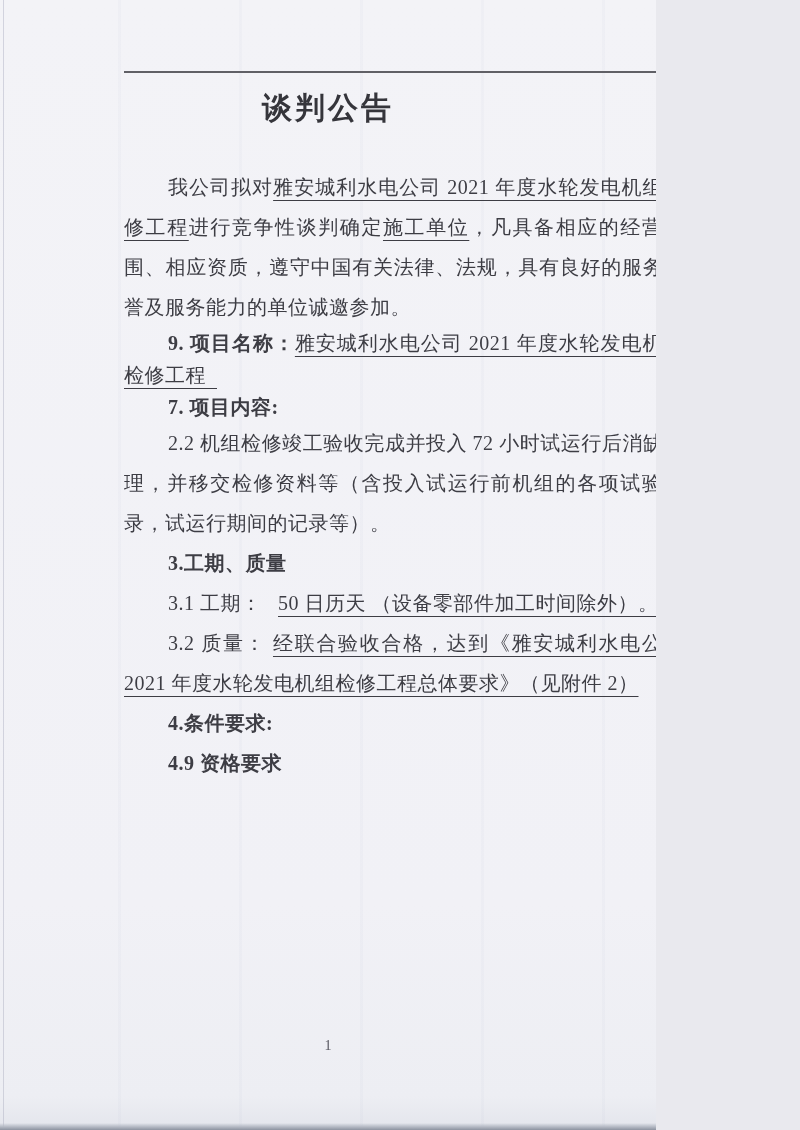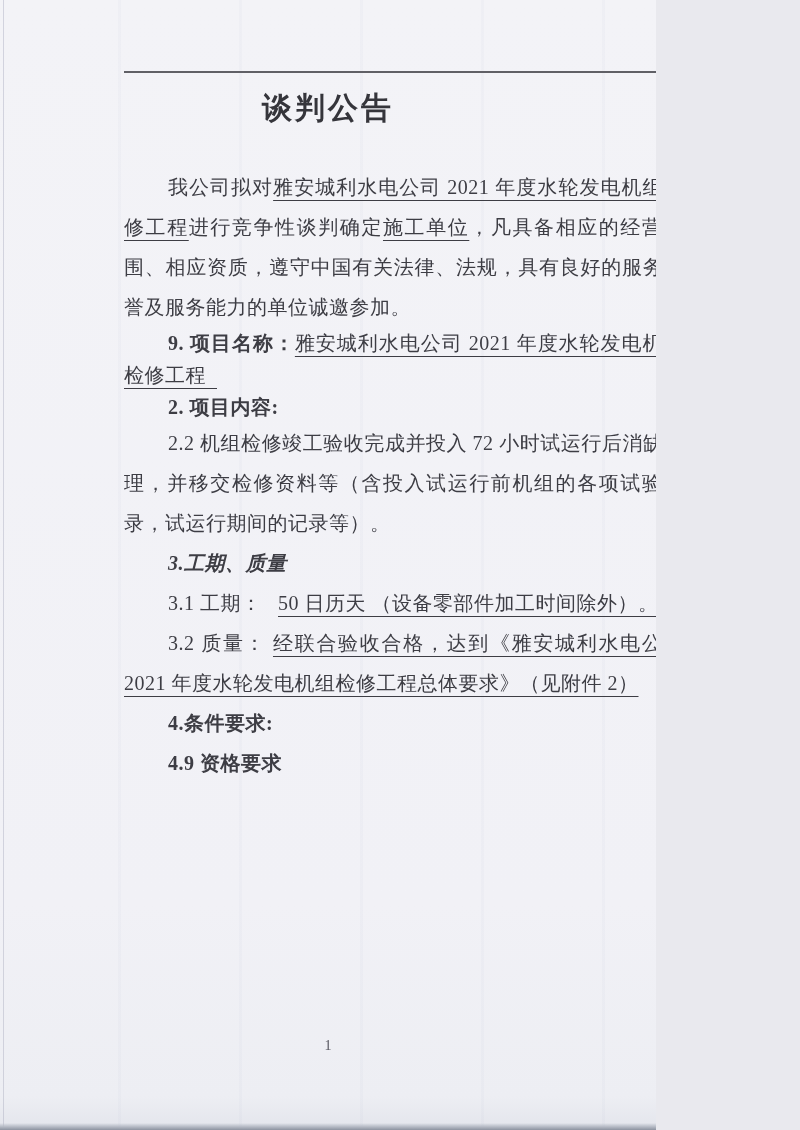--- a/index.html
+++ b/index.html
@@ -52,21 +52,21 @@
   .tight { line-height: 32px; }
   .b { font-weight: 700; }
   .u {
     text-decoration: underline;
     text-decoration-thickness: 1.2px;
     text-underline-offset: 6px;
   }
   [data-name="para-project-name"] { margin-top: 8px; }
   [data-name="para-2-1"] { margin-top: 4px; }
   [data-name="para-2-2"] { margin-top: 5px; }
-  [data-name="para-3-heading"] { margin-top: 7px; font-style: italic; }
+  [data-name="para-3-heading"] { margin-top: 7px; }
   [data-name="para-3-2"] { margin-top: 8px; }
   [data-name="para-4-heading"] { margin-top: 2px; font-family: Liberation Serif, serif; }
   .pagenum {
     position: absolute; left: 0; top: 1038px; width: 100%;
     text-align: center;
     font-size: 14px;
     color: #55555e;
   }
   .stamp {
     position: absolute; left: 740px; top: 740px;
@@ -78,21 +78,21 @@
 
 <div class="page" data-name="scanned-document-page">
 
   <div class="rule" data-name="title-divider-rule"></div>
 
   <h1 class="title" data-name="page-title">谈判公告</h1>
 
   <div class="content" data-name="document-body">
       <p class="loose" data-name="para-intro"><span class="" data-name="text-segment">我公司拟对</span><span class="u" data-name="text-segment">雅安城利水电公司 2021 年度水轮发电机组检修工程</span><span class="" data-name="text-segment">进行竞争性谈判确定</span><span class="u" data-name="text-segment">施工单位</span><span class="" data-name="text-segment">，凡具备相应的经营范围、相应资质，遵守中国有关法律、法规，具有良好的服务信誉及服务能力的单位诚邀参加。</span></p>
       <p class="tight" data-name="para-project-name"><span class="b " data-name="text-segment">9. 项目名称：</span><span class="u" data-name="text-segment">雅安城利水电公司 2021 年度水轮发电机组检修工程&nbsp;&nbsp;</span></p>
-      <p class="tight" data-name="para-content-heading"><span class="b " data-name="text-segment">2. 项目内容:</span></p>
+      <p class="tight" data-name="para-content-heading"><span class="b " data-name="text-segment">7. 项目内容:</span></p>
       <p class="loose" data-name="para-2-2"><span class="" data-name="text-segment">2.2 机组检修竣工验收完成并投入 72 小时试运行后消缺处理，并移交检修资料等（含投入试运行前机组的各项试验记录，试运行期间的记录等）。</span></p>
       <p class="loose" data-name="para-3-heading"><span class="b " data-name="text-segment">3.工期、质量</span></p>
       <p class="loose" data-name="para-3-1"><span class="" data-name="text-segment">3.1 工期：&nbsp;&nbsp;&nbsp;</span><span class="u" data-name="text-segment">50 日历天 （设备零部件加工时间除外）。&nbsp;</span></p>
       <p class="loose" data-name="para-3-2"><span class="" data-name="text-segment">3.2 质量：&nbsp;</span><span class="u" data-name="text-segment">经联合验收合格，达到《雅安城利水电公司 2021 年度水轮发电机组检修工程总体要求》（见附件 2）</span></p>
       <p class="loose" data-name="para-4-heading"><span class="b " data-name="text-segment">4.条件要求:</span></p>
       <p class="loose" data-name="para-4-1"><span class="b " data-name="text-segment">4.9 资格要求</span></p>
     </div>
 
   <svg class="stamp" data-name="company-seal-stamp" viewBox="0 0 190 190" xmlns="http://www.w3.org/2000/svg" aria-hidden="true">
     <g fill="none" stroke="#d8422c" stroke-opacity="0.9">

